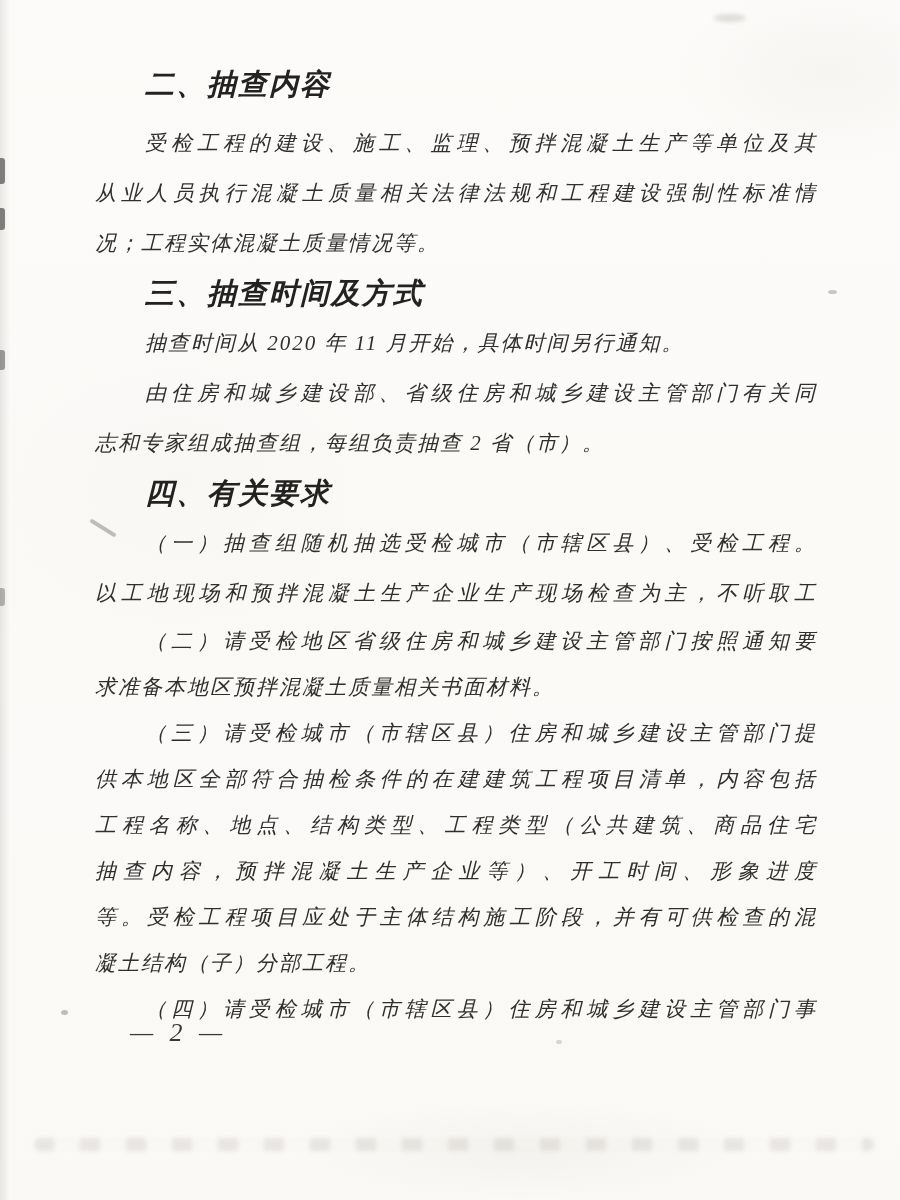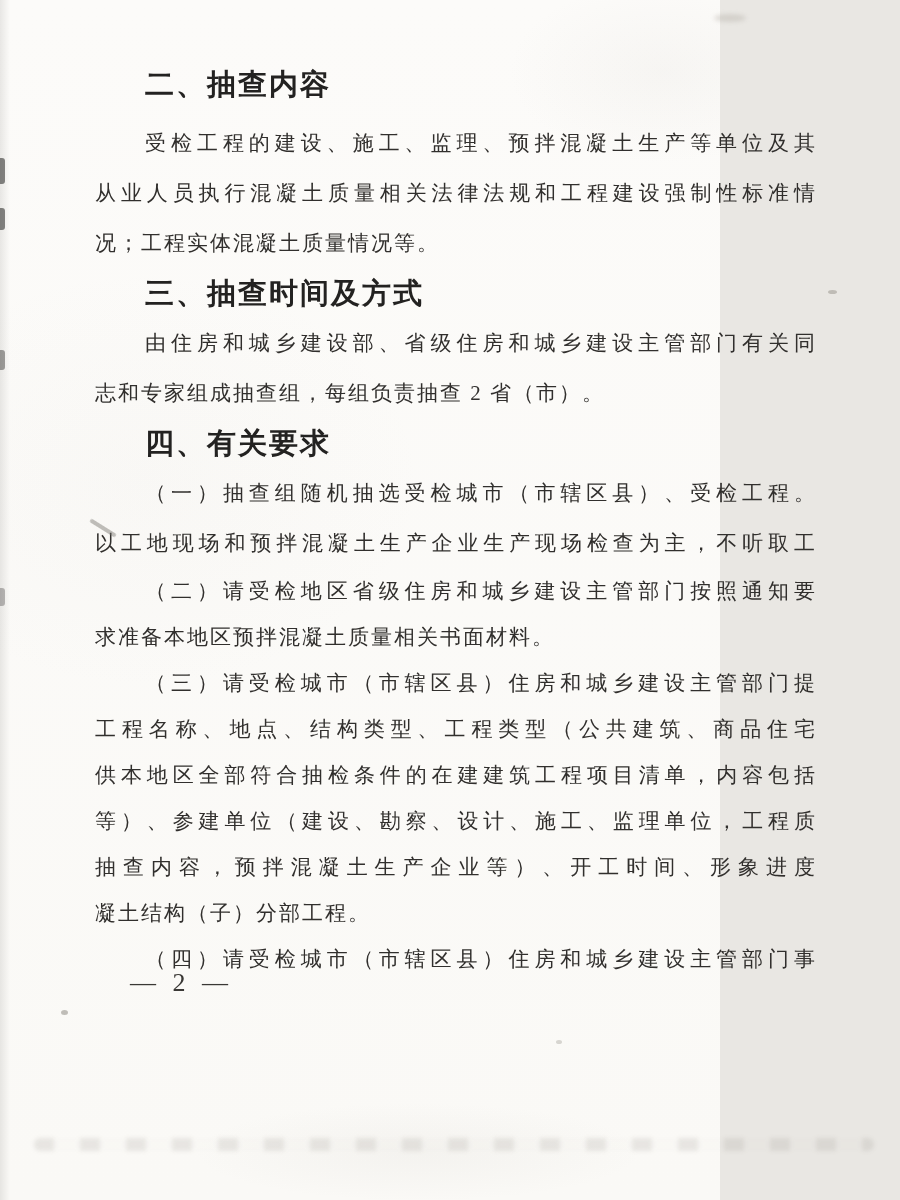--- a/index.html
+++ b/index.html
@@ -7,29 +7,30 @@
     padding: 0;
   }
   body {
     width: 900px;
     height: 1200px;
     overflow: hidden;
     background: #e9e7e3;
   }
   .page {
     position: relative;
-    width: 720px;
+    width: 900px;
     height: 1200px;
     background:
       radial-gradient(ellipse 320px 70px at 58% 96%, rgba(188,183,175,0.10), transparent 70%),
       radial-gradient(ellipse 220px 130px at 92% 6%, rgba(188,183,175,0.09), transparent 70%),
       radial-gradient(ellipse 400px 300px at 20% 40%, rgba(200,196,190,0.05), transparent 70%),
       linear-gradient(#fcfbf9, #faf9f6);
     font-family: "Liberation Serif", serif;
     color: #2f2e2c;
+    font-style: italic;
   }
   .content {
     position: absolute;
     left: 95px;
     top: 60px;
     width: 720px;
   }
   .line {
     height: 50px;
     line-height: 50px;
@@ -140,32 +141,33 @@
 <body>
 
 <div class="page">
 
   <div class="content">
     <div class="line heading gap-lg">二、抽查内容</div>
     <div class="line indent full">受检工程的建设、施工、监理、预拌混凝土生产等单位及其</div>
     <div class="line full">从业人员执行混凝土质量相关法律法规和工程建设强制性标准情</div>
     <div class="line end">况；工程实体混凝土质量情况等。</div>
     <div class="line heading">三、抽查时间及方式</div>
+    <div class="line indent end">抽查时间从 2020 年 11 月开始，具体时间另行通知。</div>
     <div class="line indent full">由住房和城乡建设部、省级住房和城乡建设主管部门有关同</div>
     <div class="line end">志和专家组成抽查组，每组负责抽查 2 省（市）。</div>
     <div class="line heading">四、有关要求</div>
     <div class="line indent full">（一）抽查组随机抽选受检城市（市辖区县）、受检工程。</div>
     <div class="line full">以工地现场和预拌混凝土生产企业生产现场检查为主，不听取工</div>
     <div class="line tight indent full">（二）请受检地区省级住房和城乡建设主管部门按照通知要</div>
     <div class="line tight end">求准备本地区预拌混凝土质量相关书面材料。</div>
     <div class="line tight indent full">（三）请受检城市（市辖区县）住房和城乡建设主管部门提</div>
+    <div class="line tight full">供本地区全部符合抽检条件的在建建筑工程项目清单，内容包括</div>
     <div class="line tight full">工程名称、地点、结构类型、工程类型（公共建筑、商品住宅</div>
-    <div class="line tight full">供本地区全部符合抽检条件的在建建筑工程项目清单，内容包括</div>
-    <div class="line tight full">等）、参建单位（建设、勘察、设计、施工、监理单位，工程质</div>
     <div class="line tight full">抽查内容，预拌混凝土生产企业等）、开工时间、形象进度</div>
+    <div class="line tight full">等。受检工程项目应处于主体结构施工阶段，并有可供检查的混</div>
     <div class="line tight end">凝土结构（子）分部工程。</div>
     <div class="line tight indent full">（四）请受检城市（市辖区县）住房和城乡建设主管部门事</div>
     <div class="page-num">— 2 —</div>
   </div>
 
   <div class="artifact edge-shadow-left"></div>
   <div class="artifact edge-nub nub-1"></div>
   <div class="artifact edge-nub nub-2"></div>
   <div class="artifact edge-nub nub-3"></div>
   <div class="artifact edge-nub nub-4"></div>

